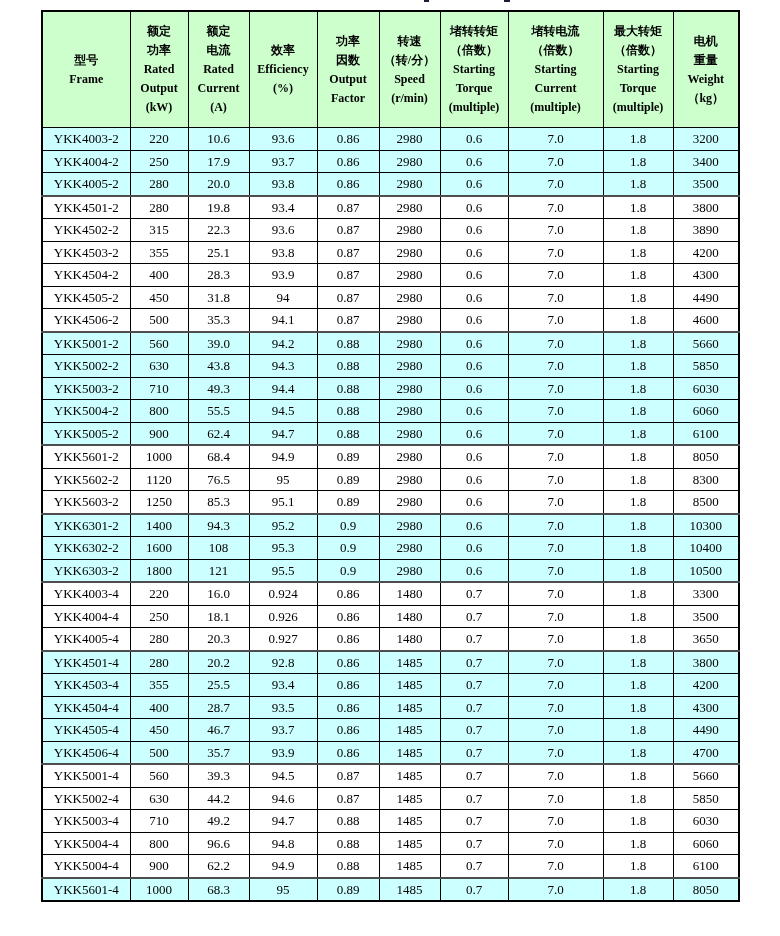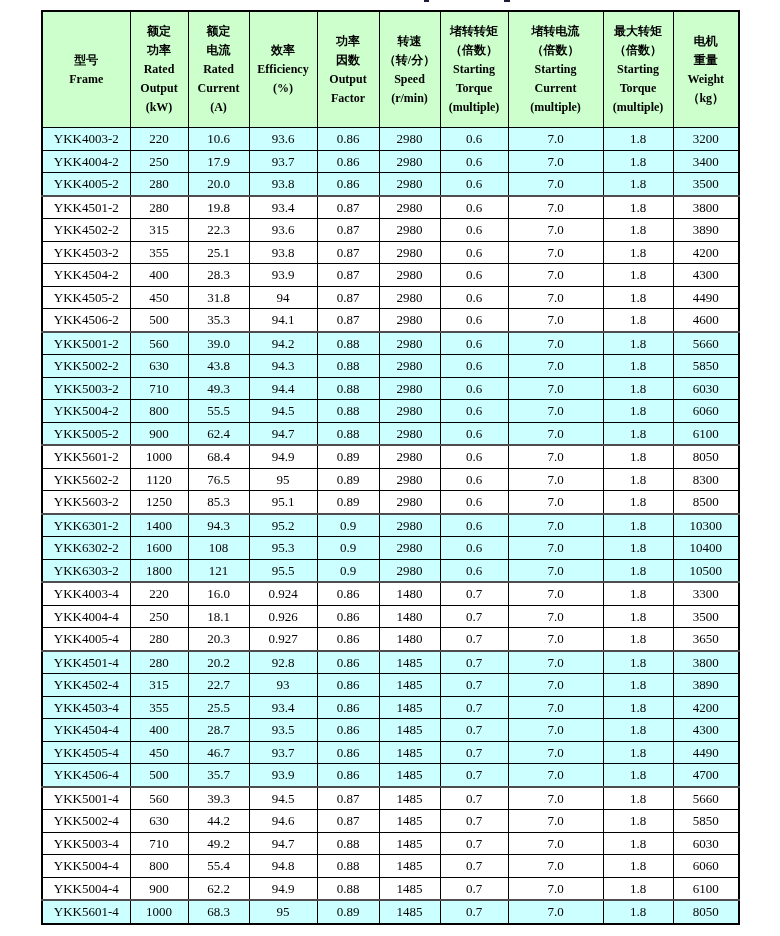--- a/index.html
+++ b/index.html
@@ -397,32 +397,20 @@
           <td>20.2</td>
           <td>92.8</td>
           <td>0.86</td>
           <td>1485</td>
           <td>0.7</td>
           <td>7.0</td>
           <td>1.8</td>
           <td>3800</td>
         </tr>
         <tr class="cyan">
-          <td>YKK4502-4</td>
-          <td>315</td>
-          <td>22.7</td>
-          <td>93</td>
-          <td>0.86</td>
-          <td>1485</td>
-          <td>0.7</td>
-          <td>7.0</td>
-          <td>1.8</td>
-          <td>3890</td>
-        </tr>
-        <tr class="cyan">
           <td>YKK4503-4</td>
           <td>355</td>
           <td>25.5</td>
           <td>93.4</td>
           <td>0.86</td>
           <td>1485</td>
           <td>0.7</td>
           <td>7.0</td>
           <td>1.8</td>
           <td>4200</td>
@@ -495,21 +483,21 @@
           <td>0.88</td>
           <td>1485</td>
           <td>0.7</td>
           <td>7.0</td>
           <td>1.8</td>
           <td>6030</td>
         </tr>
         <tr class="white">
           <td>YKK5004-4</td>
           <td>800</td>
-          <td>55.4</td>
+          <td>96.6</td>
           <td>94.8</td>
           <td>0.88</td>
           <td>1485</td>
           <td>0.7</td>
           <td>7.0</td>
           <td>1.8</td>
           <td>6060</td>
         </tr>
         <tr class="white">
           <td>YKK5004-4</td>

